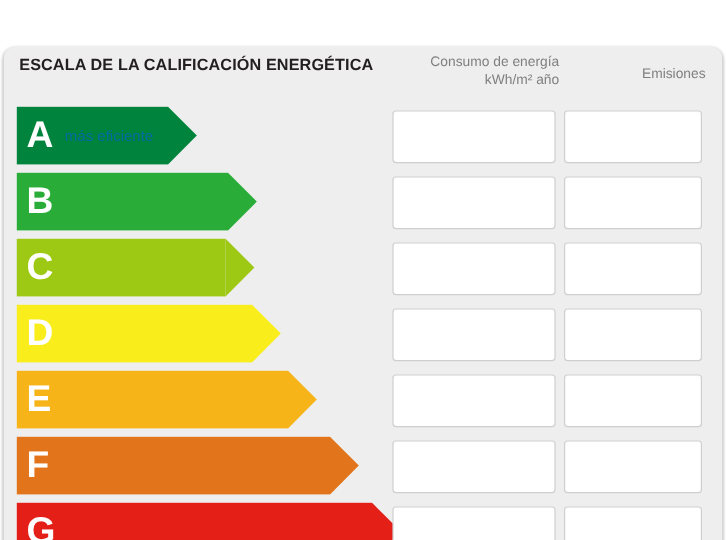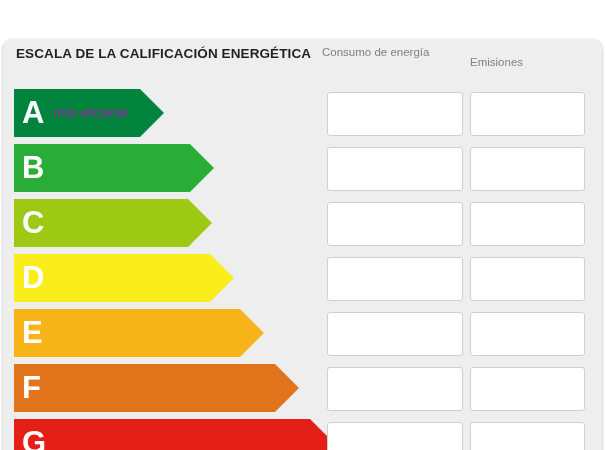--- a/index.html
+++ b/index.html
@@ -31,21 +31,21 @@
     left: 16px;
     top: 10px;
     font-size: 13.5px;
     font-weight: bold;
     color: #231f20;
     letter-spacing: 0.1px;
     white-space: nowrap;
   }
   .colhead {
     position: absolute;
-    text-align: left;
+    text-align: right;
     color: #808080;
     font-size: 11.5px;
     line-height: 15px;
   }
   .colhead.c1 { left: 322px; top: 9px; width: 144px; }
   .colhead.c2 { left: 470px; top: 19px; width: 118px; }
   .sub { font-size: 9px; vertical-align: sub; }
 
   .rows {
     position: absolute;
@@ -84,21 +84,21 @@
     font-size: 31px;
     font-weight: bold;
     font-family: "Liberation Sans", sans-serif;
     line-height: 1;
   }
   .effic {
     position: absolute;
     left: 40px;
     top: 50%;
     transform: translateY(-45%);
-    color: #a21caf;
+    color: #0369a1;
     font-size: 12.5px;
     line-height: 1;
     white-space: nowrap;
   }
   .cell {
     position: absolute;
     background: #ffffff;
     border: 1px solid #cfcfcf;
     border-radius: 3px;
     height: 42px;
@@ -110,20 +110,21 @@
 </head>
 <body>
 
 <div id="root">
   <div class="panel"></div>
 
   <div class="title">ESCALA DE LA CALIFICACIÓN ENERGÉTICA</div>
 
   <div class="colhead c1">
     <div>Consumo de energía</div>
+    <div>kWh/m² año</div>
   </div>
 
   <div class="colhead c2">
     <div>Emisiones</div>
   </div>
 
   <div class="rows" id="rows">
       <div class="row" style="top: 53px;">
         <div class="bar" style="width: 150px;">
           <div class="body" style="width: 126px; background: rgb(0, 132, 61);"></div>

